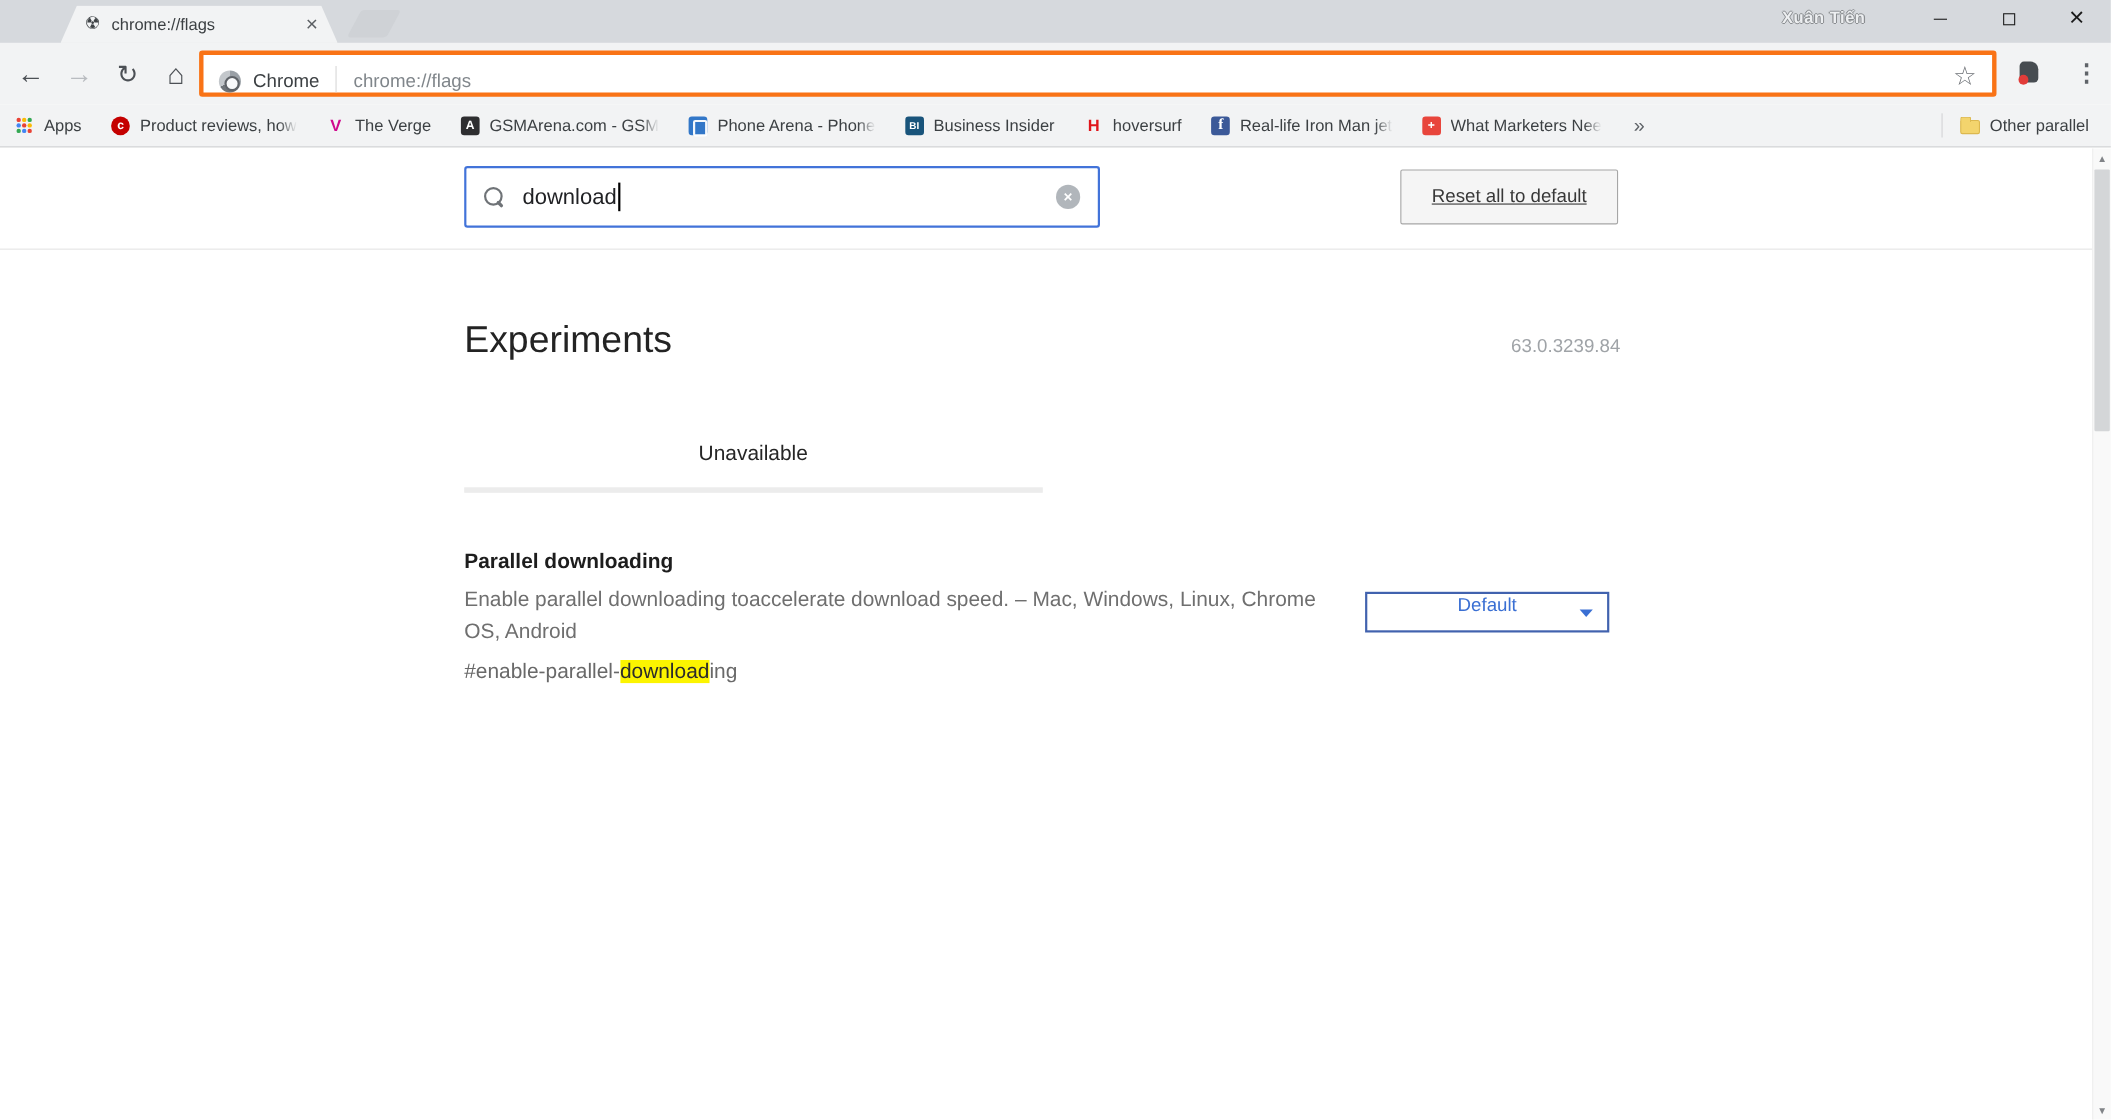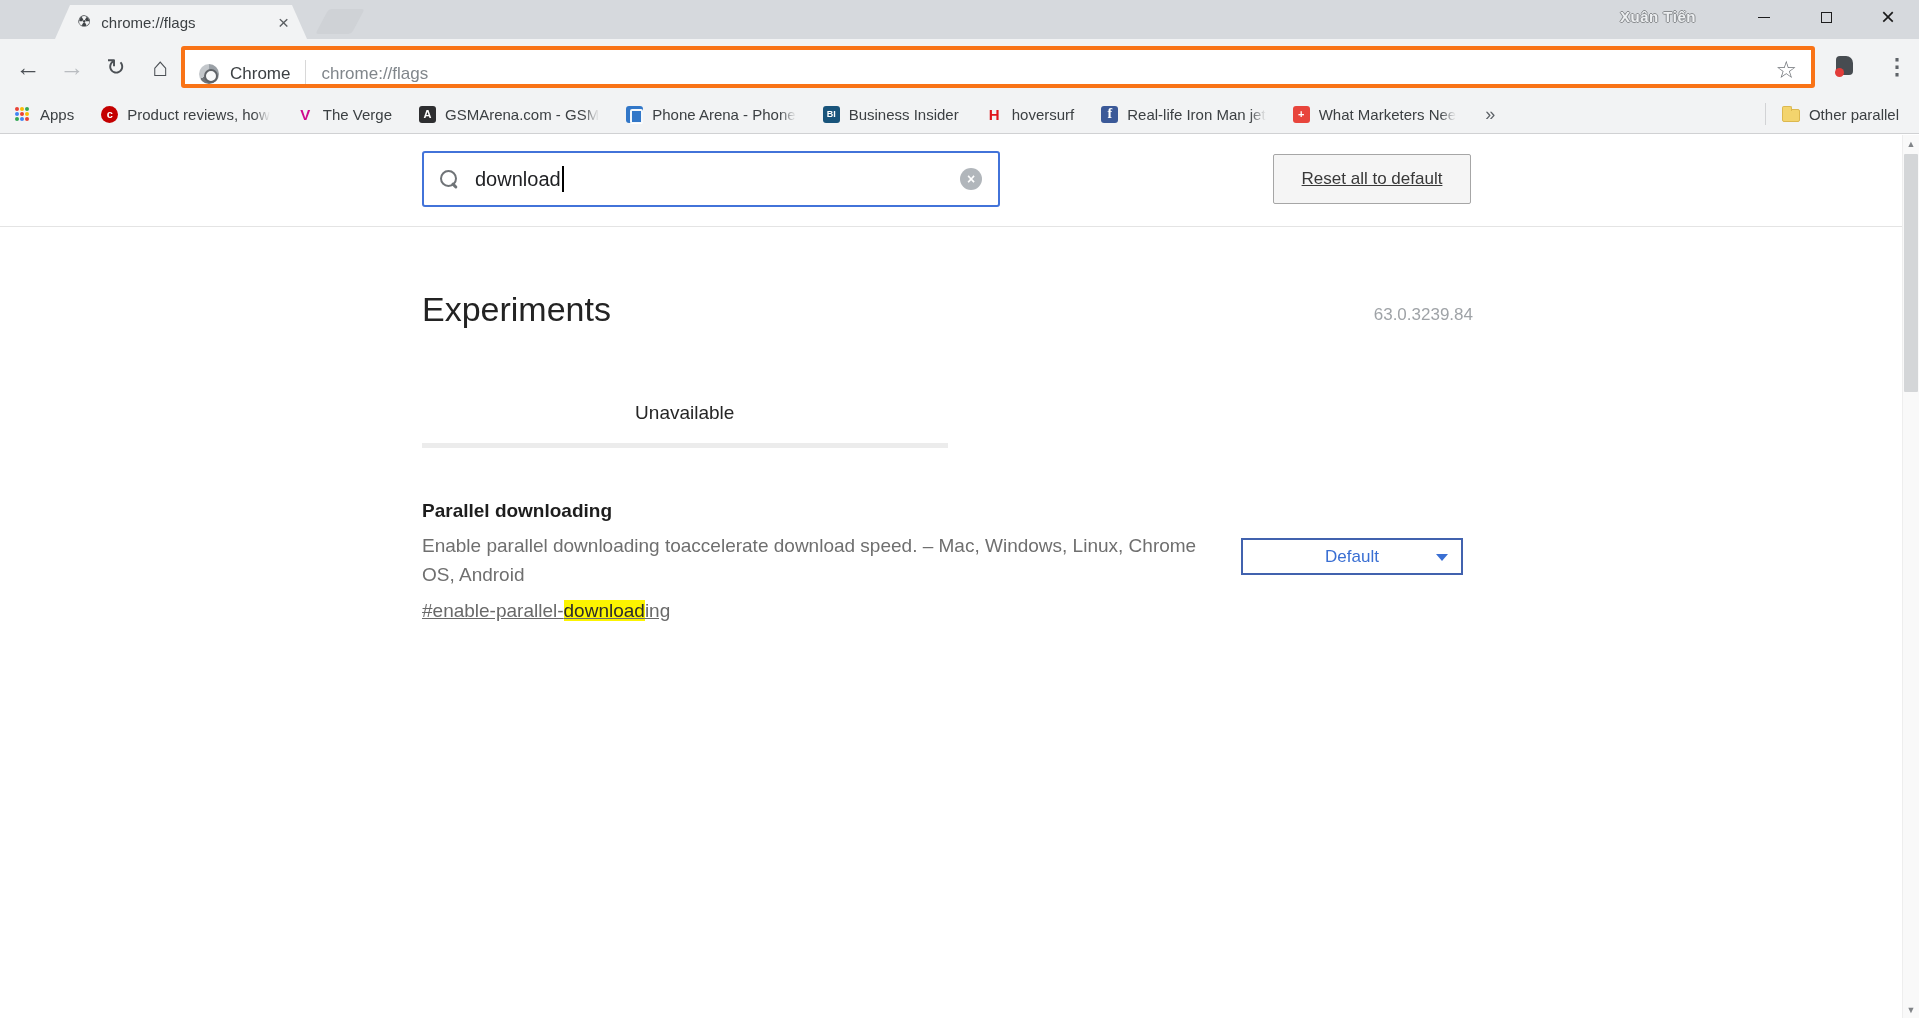--- a/index.html
+++ b/index.html
@@ -107,24 +107,24 @@
 
   .exp-tabs { position: absolute; left: 422px; top: 255px; width: 1051px; height: 58px; display: flex; }
   .exp-tab { width: 50%; text-align: center; font-size: 19px; color: #262626; padding-top: 12px; position: relative; }
   .exp-tab .tab-underline { position: absolute; left: 0; bottom: 0; width: 100%; height: 5px; }
   .exp-tab.selected .tab-underline { background: #4285f4; }
   .exp-tab.unselected .tab-underline { background: #ececec; }
 
   .flag-entry { position: absolute; left: 422px; top: 365px; width: 1051px; }
   .flag-name { font-size: 19px; font-weight: bold; color: #1d1d1d; margin-bottom: 9px; }
   .flag-desc { font-size: 19px; color: #6f6f6f; line-height: 29px; max-width: 800px; }
-  .flag-link { font-size: 19px; color: #696969; text-decoration: underline; margin-top: 11px; display: inline-block; }
+  .flag-link { font-size: 19px; color: #696969; margin-top: 11px; display: inline-block; }
   .flag-link .hl { background: #fcf400; color: #2b2b2b; }
   .flag-select { position: absolute; left: 819px; top: 38px; width: 222px; height: 37px; border: 2px solid #4162ae;
-                 background: #fff; display: flex; align-items: center; justify-content: center; }
+                 background: #fff; display: flex; align-items: flex-start; justify-content: center; }
   .flag-select-value { font-size: 17px; color: #3a6fd3; }
   .flag-select-arrow { position: absolute; right: 13px; top: 14px; width: 0; height: 0;
                        border-left: 6px solid transparent; border-right: 6px solid transparent; border-top: 7px solid #3a6fd3; }
 
   
   .scrollbar { position: absolute; right: 0; top: 135px; width: 17px; height: 883px; background: #f9f9f9;
                border-left: 1px solid #eeeeee; }
   .sb-arrow { position: absolute; left: 0; width: 16px; height: 17px; display: flex; align-items: center;
               justify-content: center; font-size: 9px; color: #818488; }
   .sb-up { top: 0; }

